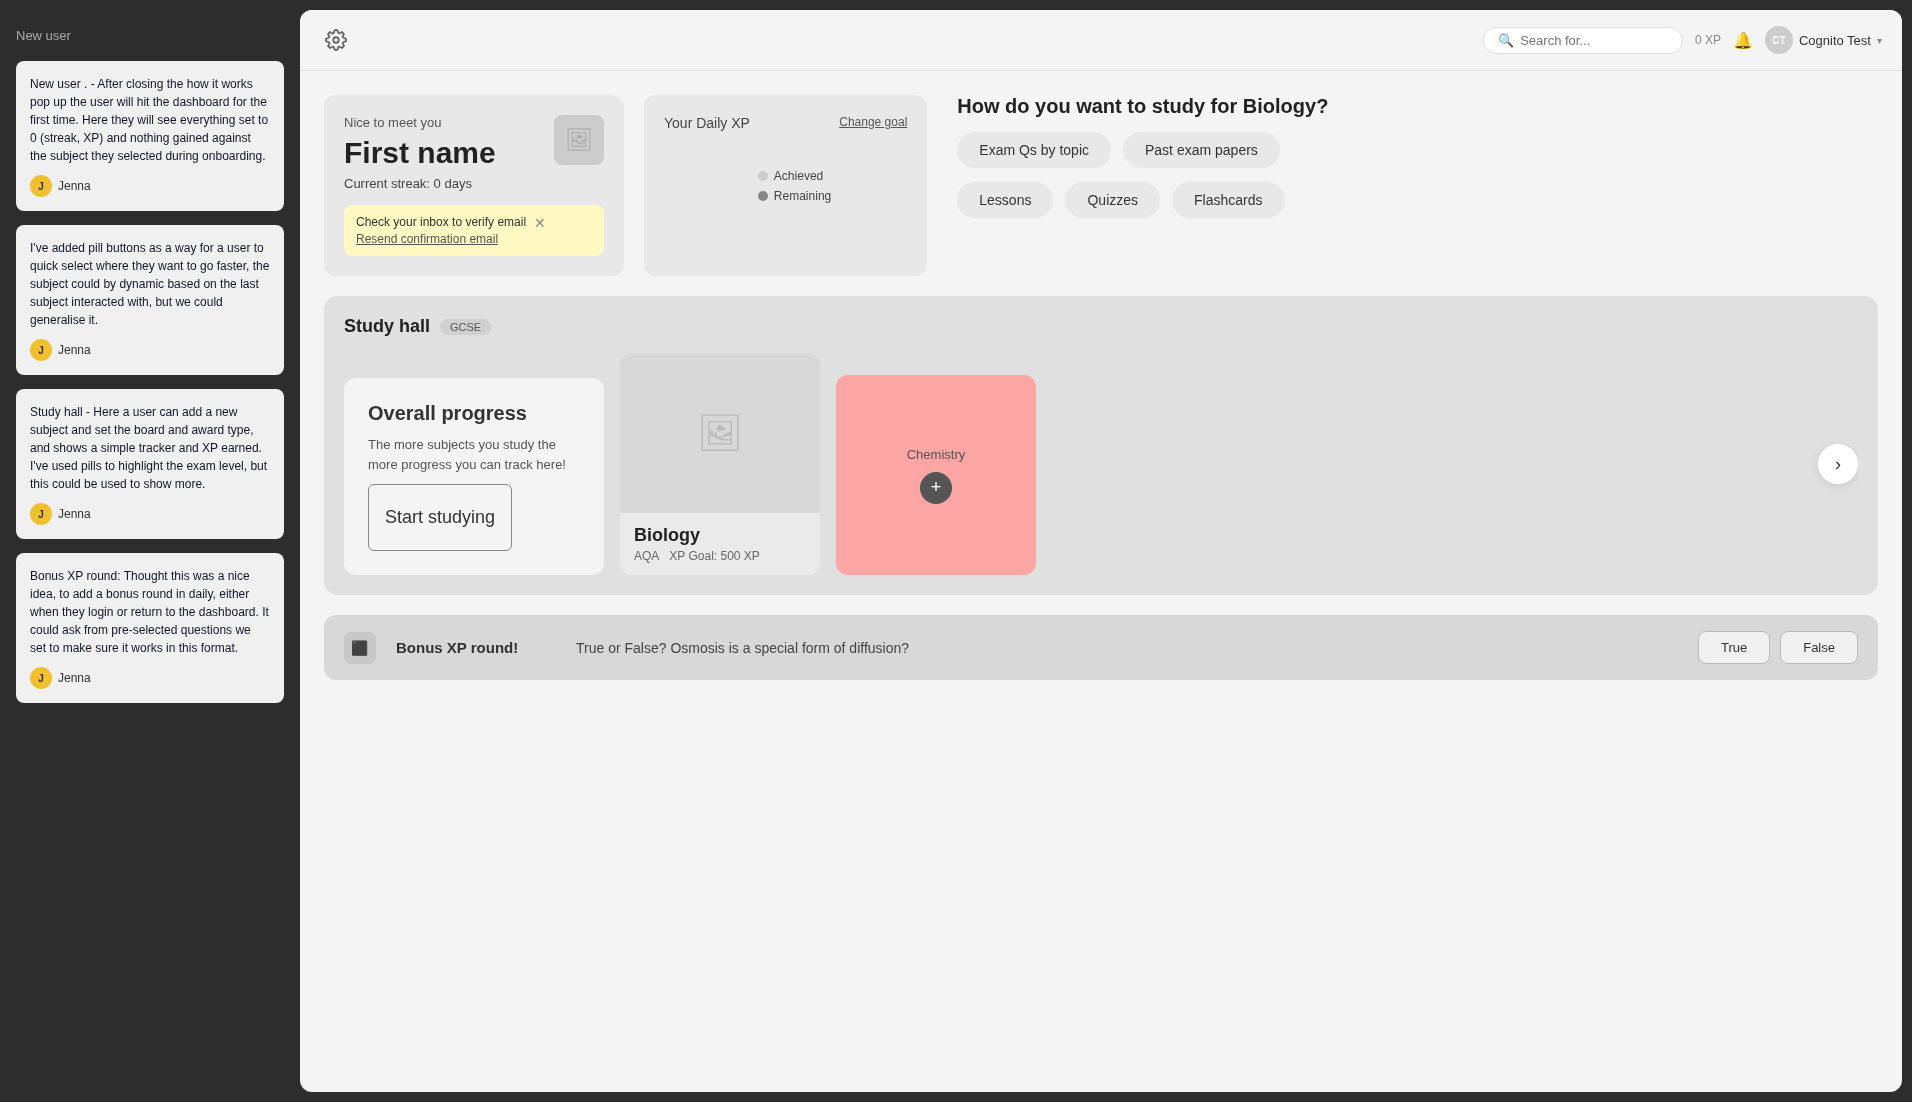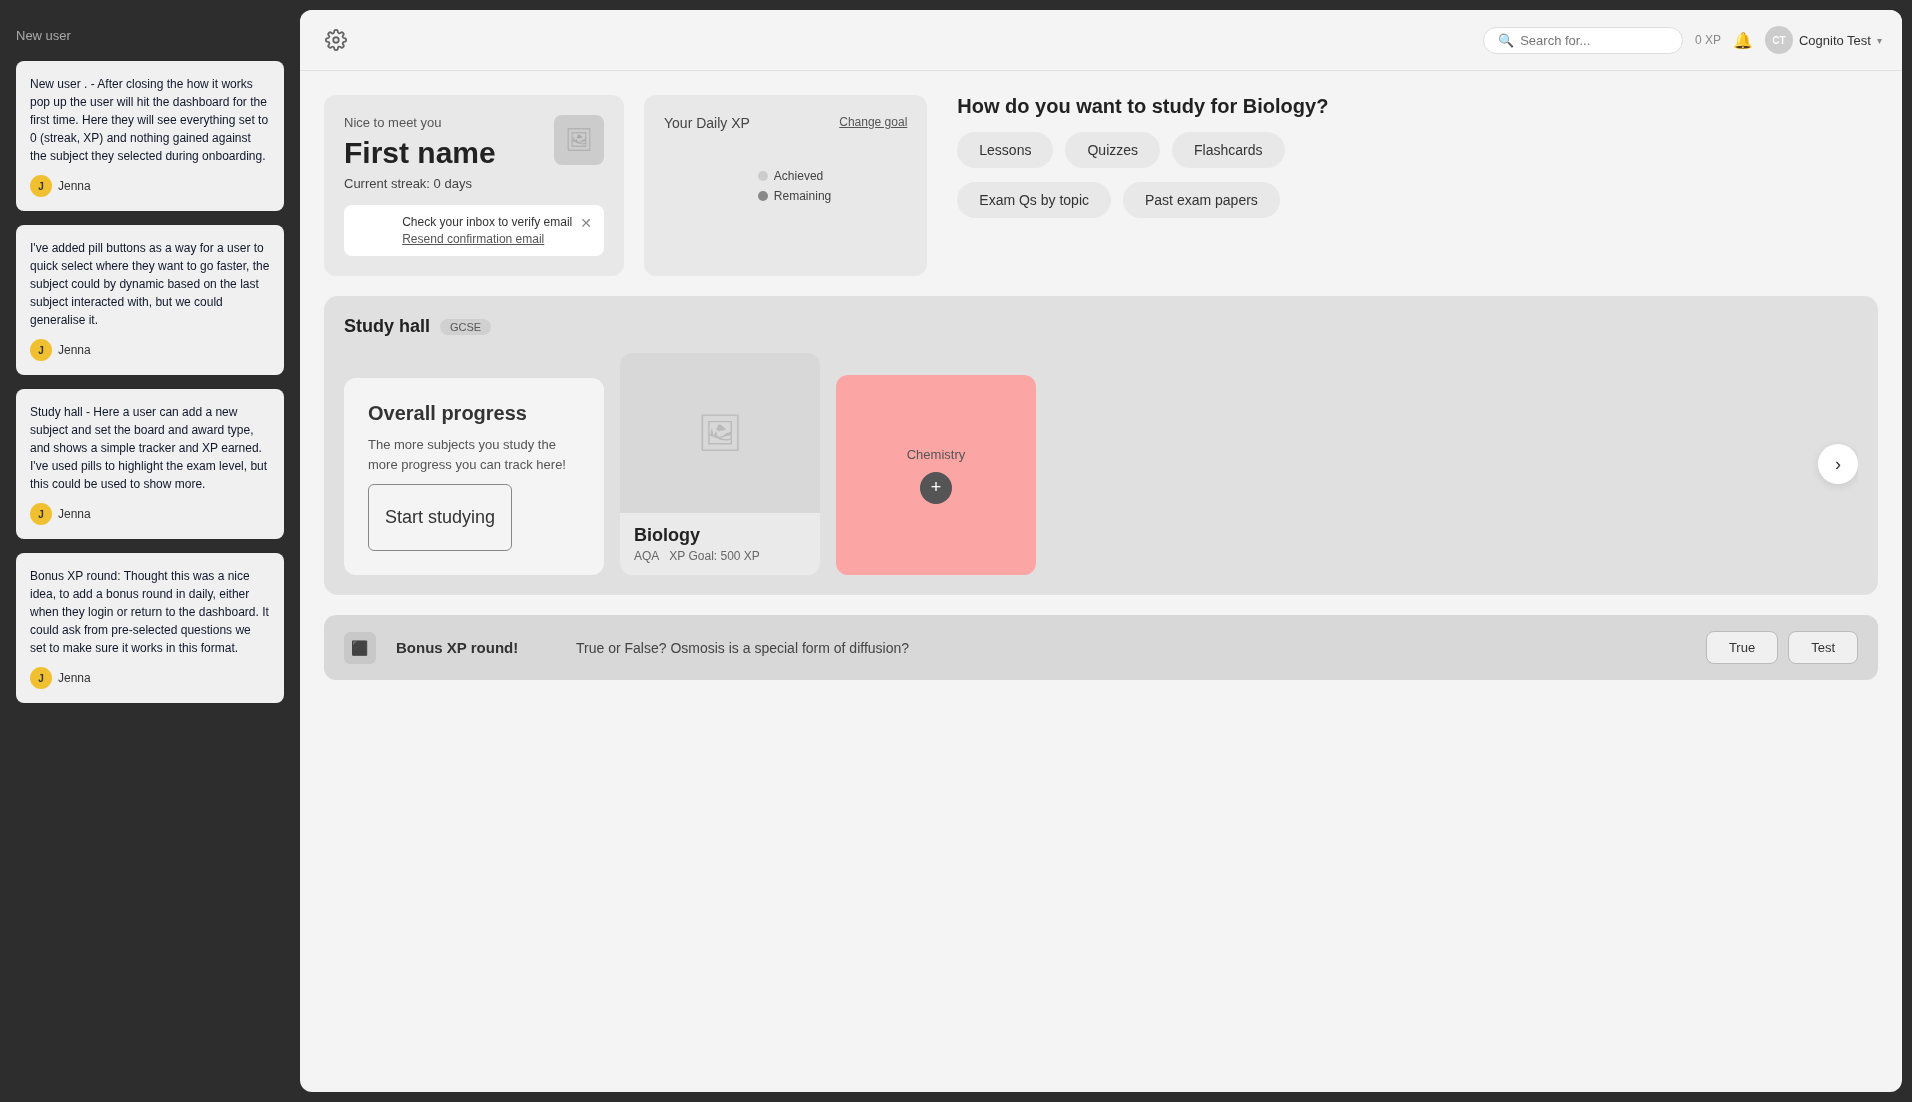--- a/index.html
+++ b/index.html
@@ -185,26 +185,26 @@
       height: 50px;
       background: #ccc;
       border-radius: 8px;
       display: flex;
       align-items: center;
       justify-content: center;
     }
     .welcome-avatar-icon { font-size: 22px; color: #aaa; }
     .email-verify {
       margin-top: 8px;
-      background: #ffffff;
+      background: #fef9c3;
       border-radius: 8px;
       padding: 10px 12px;
       display: flex;
       align-items: flex-start;
-      justify-content: flex-end;
+      justify-content: flex-start;
       gap: 8px;
     }
     .email-verify-content { display: flex; flex-direction: column; gap: 3px; }
     .email-verify-title { font-size: 12px; color: #333; }
     .email-verify-link { font-size: 12px; color: #555; text-decoration: underline; cursor: pointer; }
     .email-close { font-size: 14px; color: #888; cursor: pointer; }
 
     
     .daily-xp-card {
       background: #e8e8e8;
@@ -570,27 +570,27 @@
               <span>Remaining</span>
             </div>
           </div>
         </div>
         <span class="change-goal">Change goal</span>
       </div>
 
       <div class="study-options">
         <div class="study-options-title">How do you want to study for Biology?</div>
         <div class="study-buttons-row">
+          <button class="study-btn">Exam Qs by topic</button>
+          <button class="study-btn">Past exam papers</button>
+        </div>
+        <div class="study-buttons-row">
           <button class="study-btn">Lessons</button>
           <button class="study-btn">Quizzes</button>
           <button class="study-btn">Flashcards</button>
-        </div>
-        <div class="study-buttons-row">
-          <button class="study-btn">Exam Qs by topic</button>
-          <button class="study-btn">Past exam papers</button>
         </div>
       </div>
     </div>
 
     <div class="study-hall-section">
       <div class="study-hall-header">
         <span class="study-hall-title">Study hall</span>
         <span class="gcse-badge">GCSE</span>
       </div>
       <div class="study-hall-cards">
@@ -622,18 +622,18 @@
         <div class="next-arrow">›</div>
       </div>
     </div>
 
     <div class="bonus-xp-bar">
       <div class="bonus-icon">⬛</div>
       <span class="bonus-label">Bonus XP round!</span>
       <span class="bonus-question">True or False? Osmosis is a special form of diffusion?</span>
       <div class="bonus-actions">
         <button class="bonus-btn">True</button>
-        <button class="bonus-btn">Test</button>
+        <button class="bonus-btn">False</button>
       </div>
     </div>
 
   </div>
 </div>
 
 </body></html>

